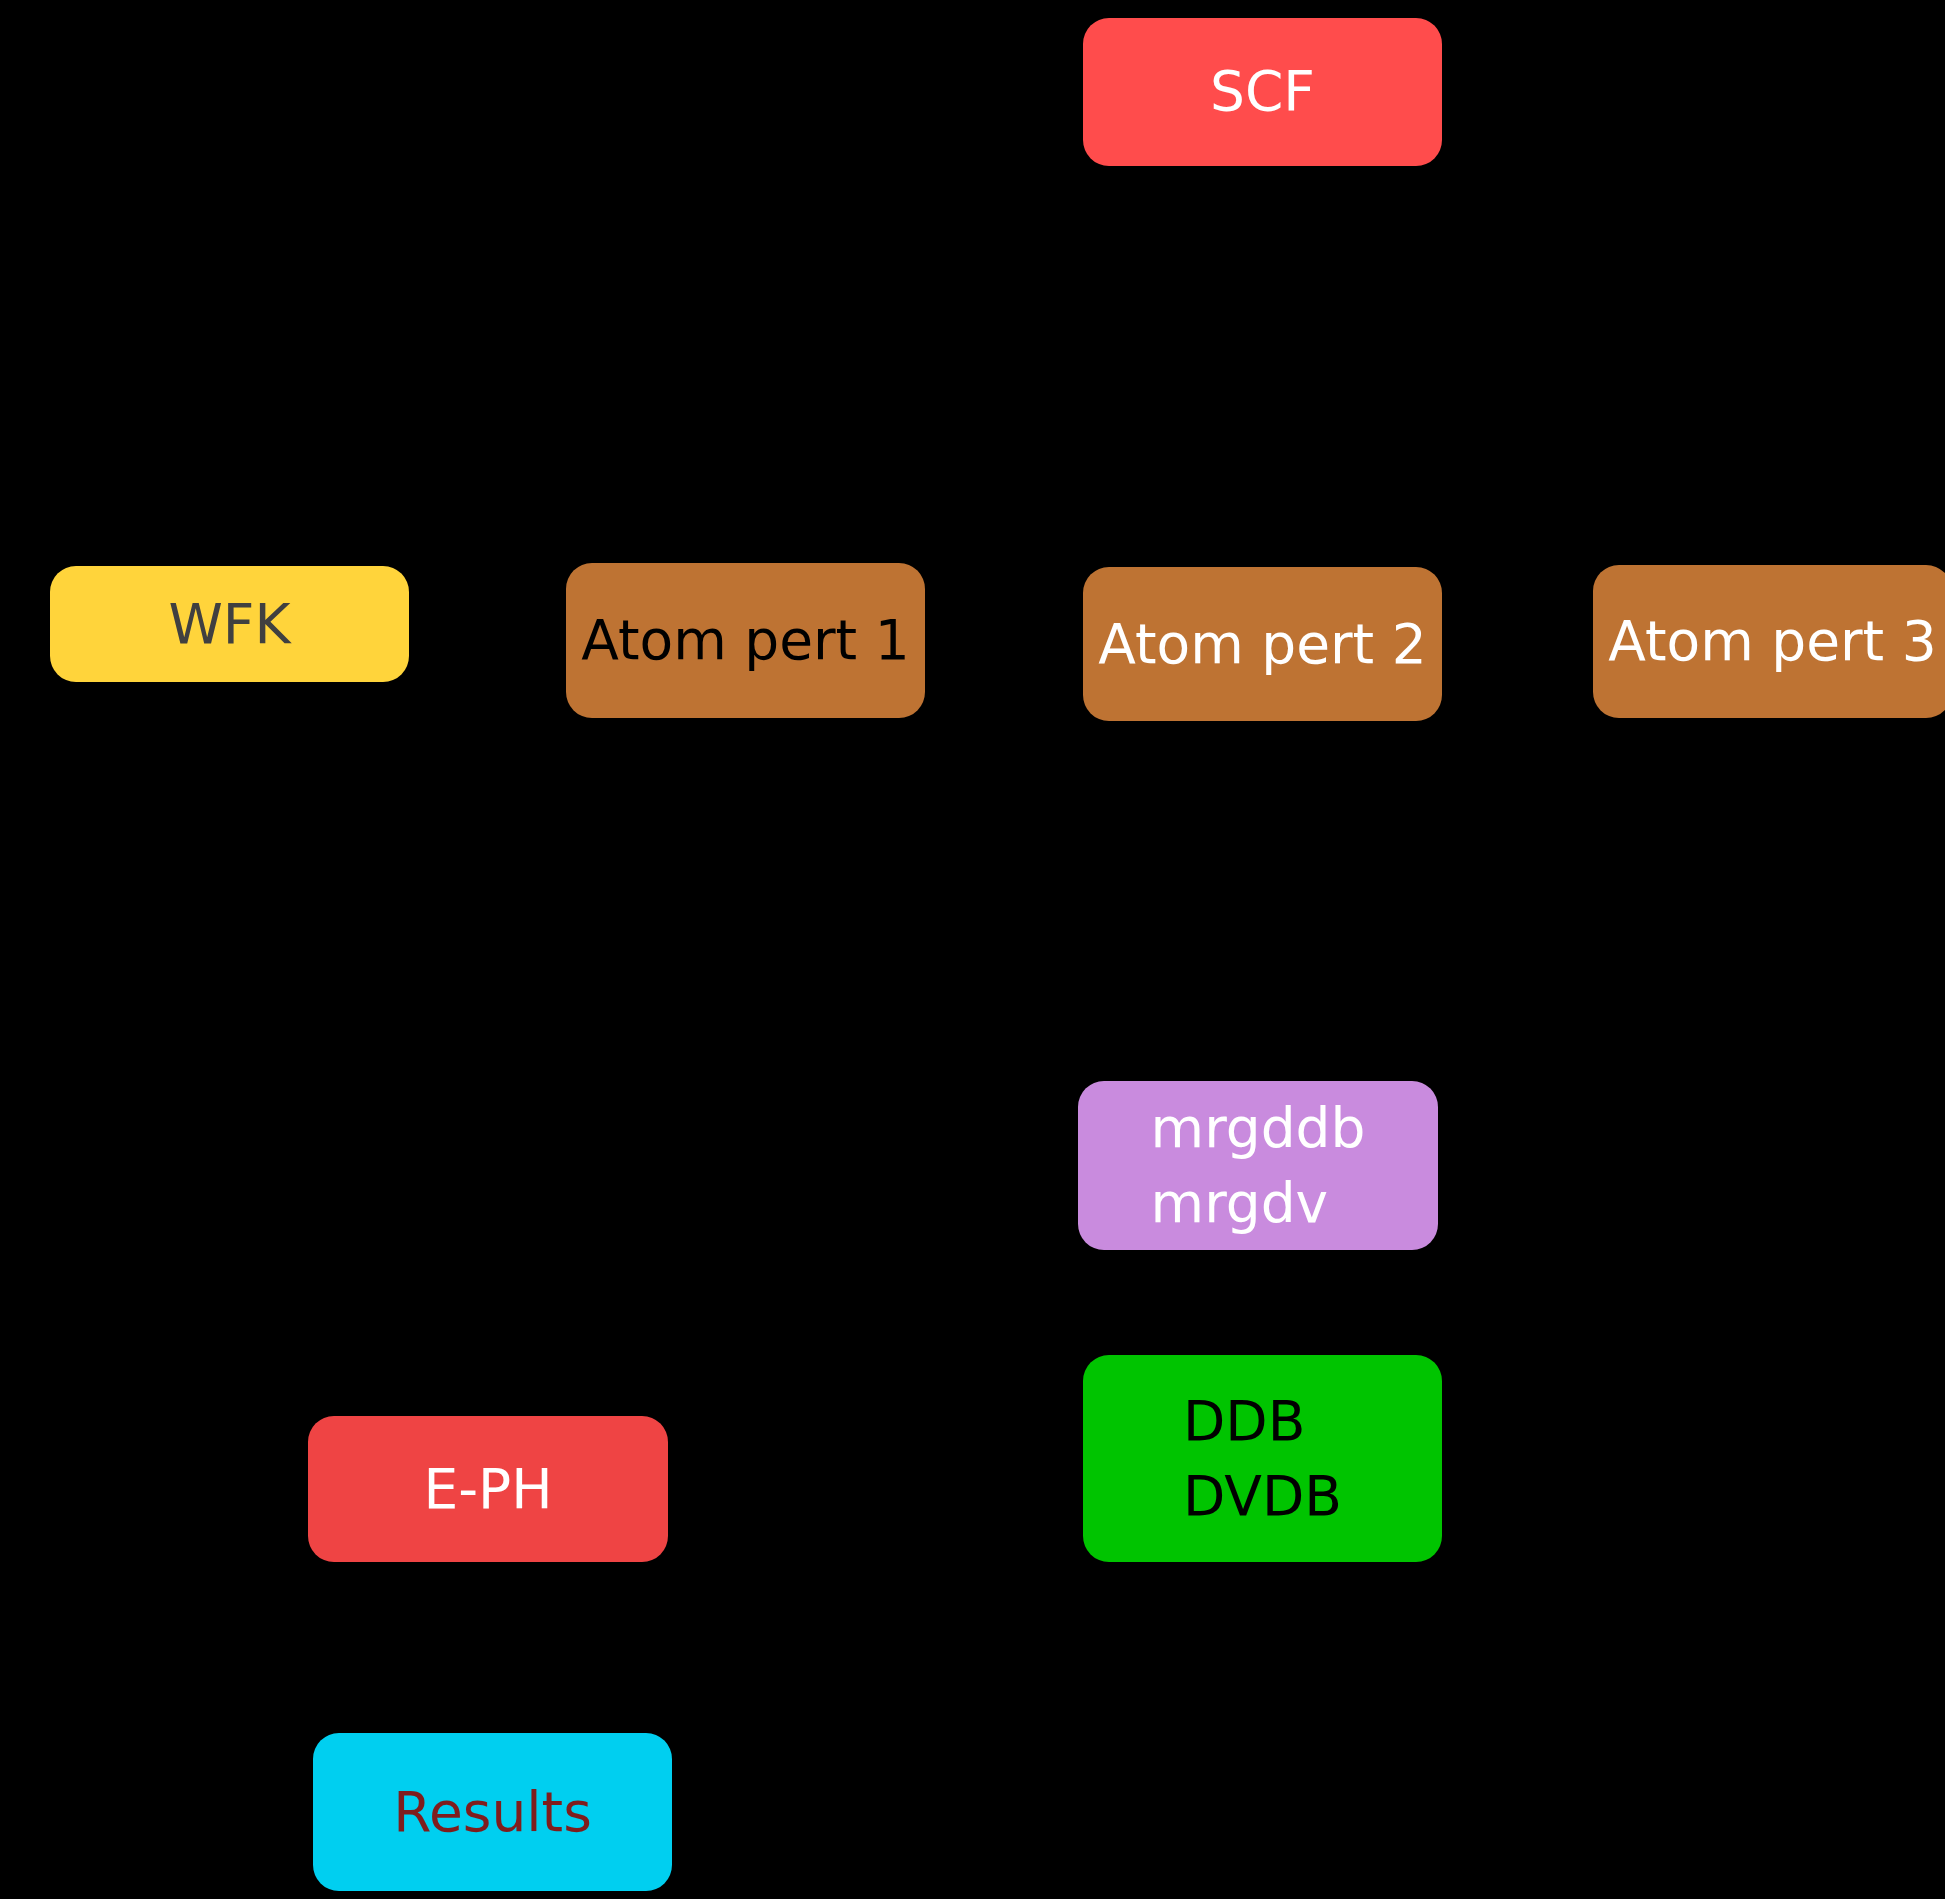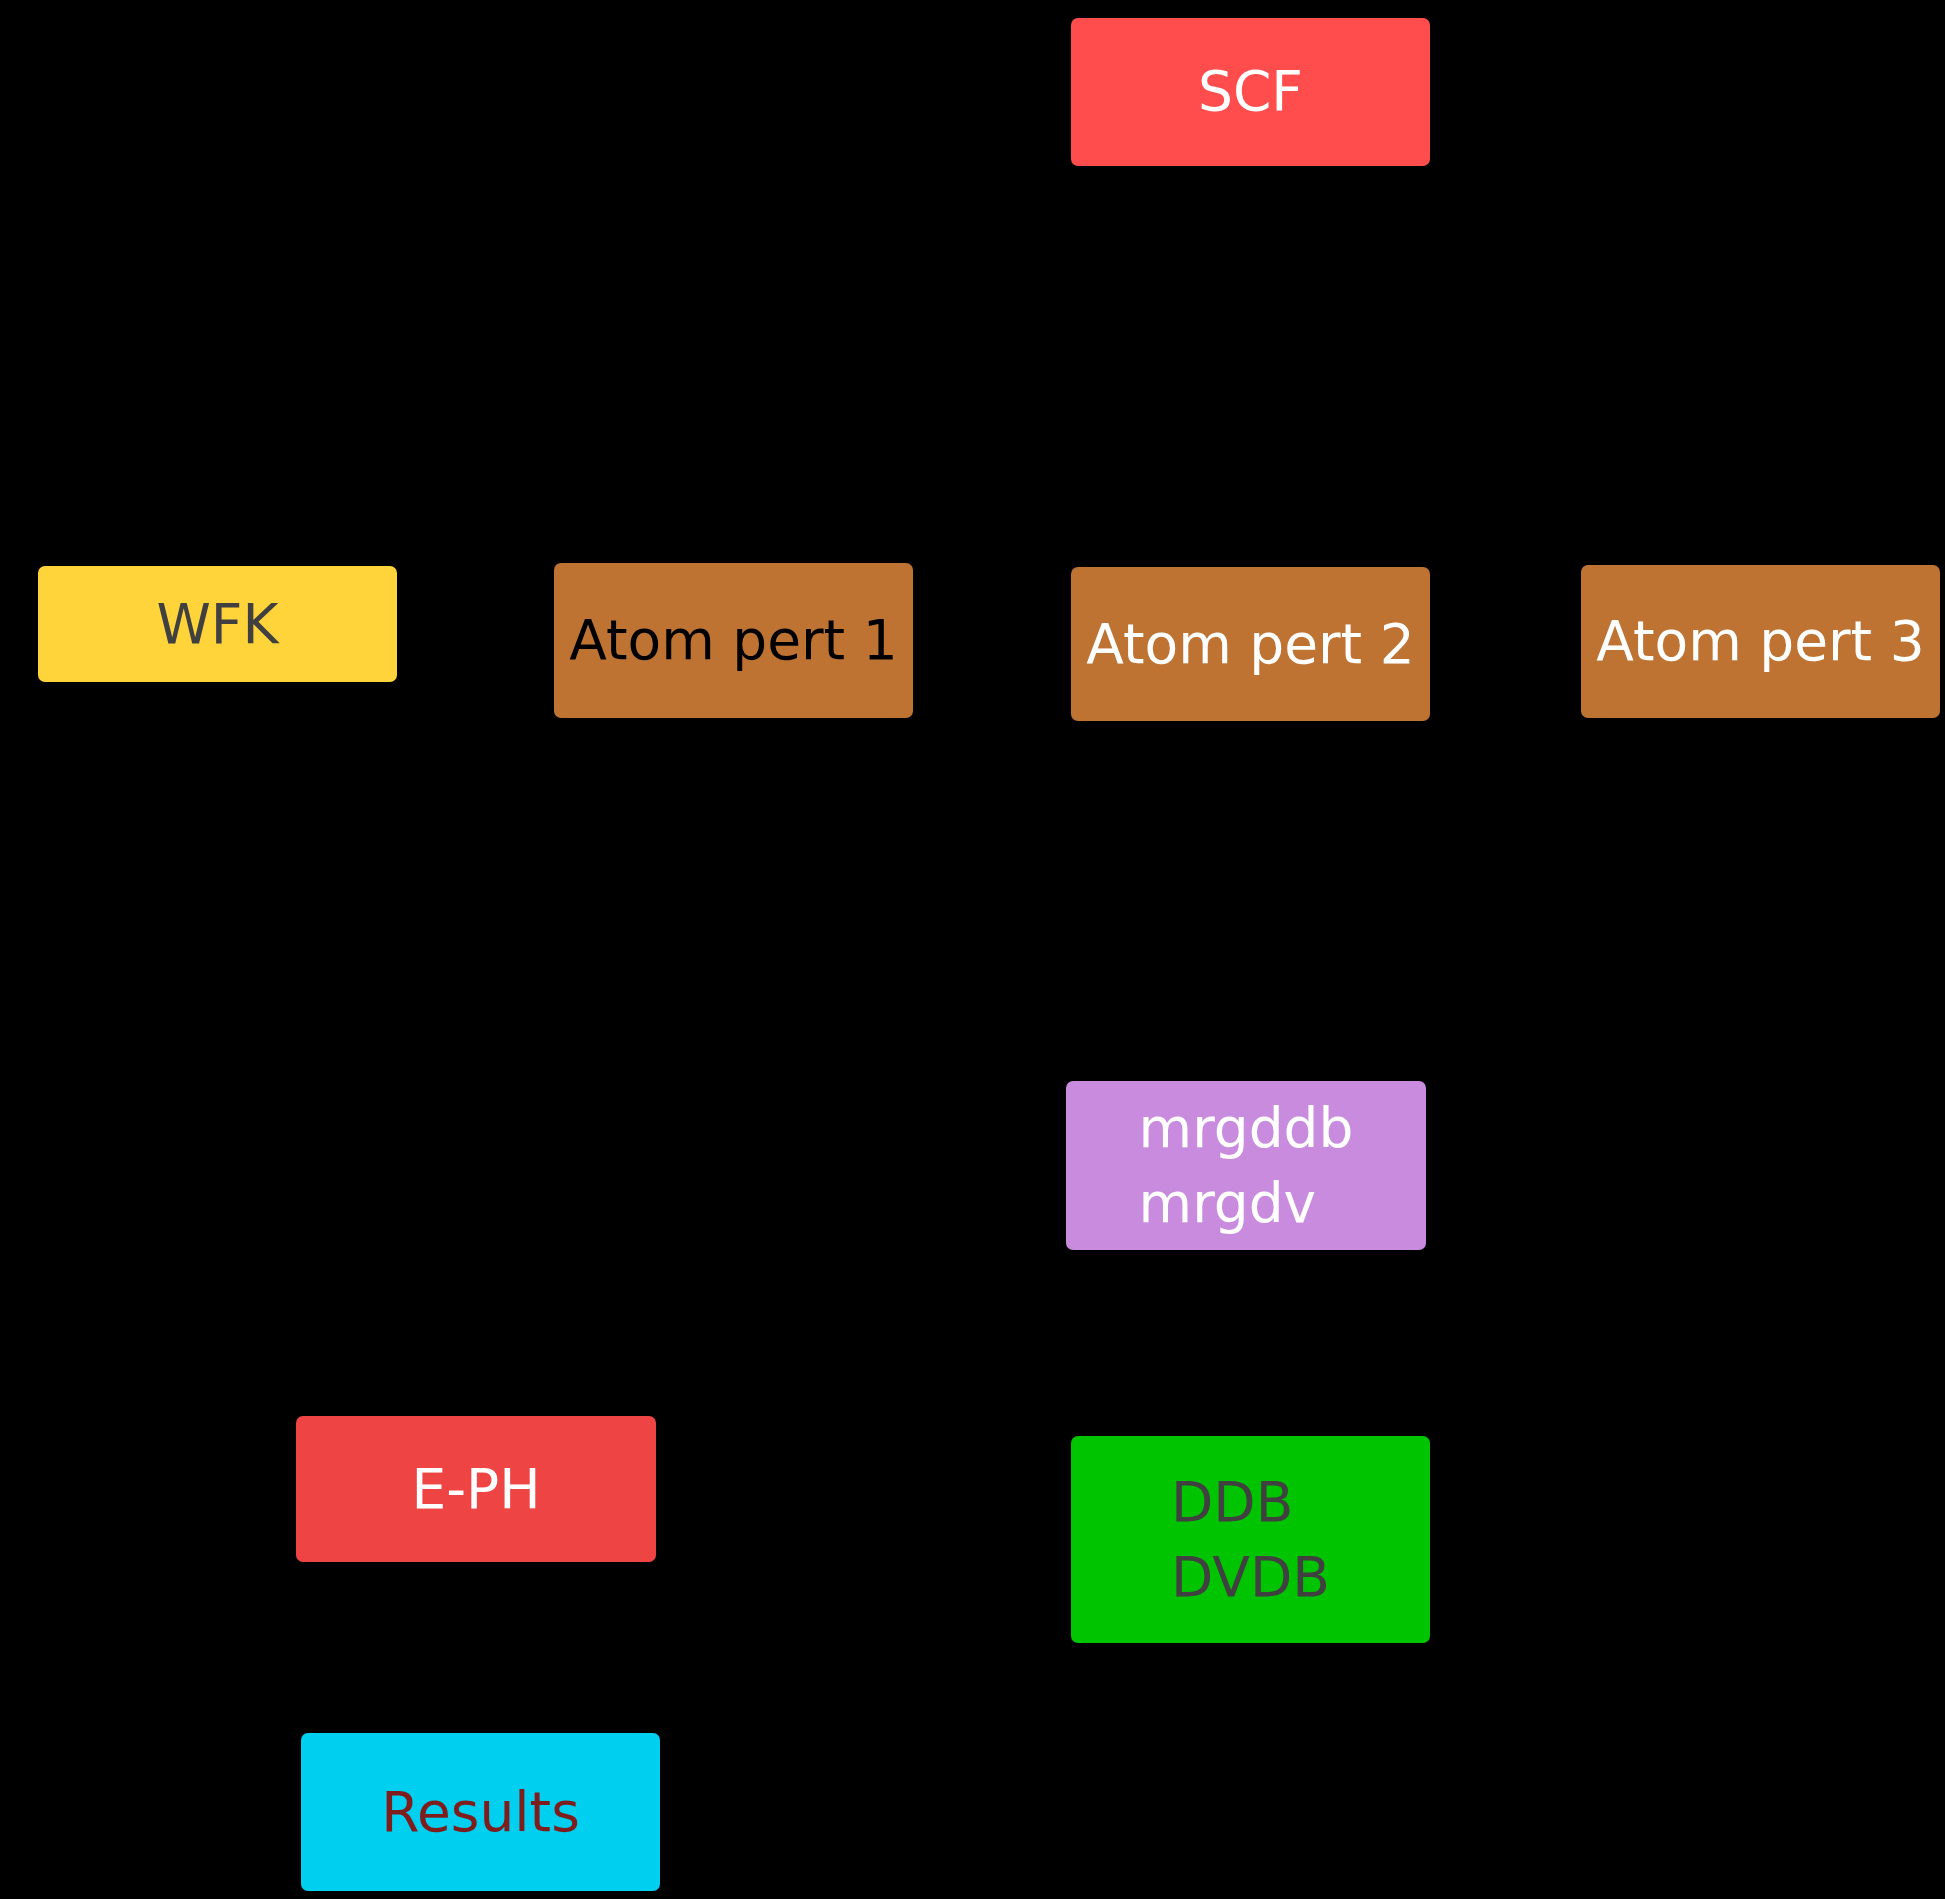--- a/index.html
+++ b/index.html
@@ -16,28 +16,29 @@
   }
   #canvas {
     position: absolute;
     left: 0;
     top: 0;
     width: 1946px;
     height: 1900px;
   }
   .node {
     position: absolute;
-    border-radius: 7px;
+    border-radius: 26px;
     display: flex;
     align-items: center;
     justify-content: center;
     color: #ffffff;
     font-size: 55px;
     line-height: 1.35;
     box-sizing: border-box;
+    margin-left: 12px;
   }
   .node .label {
     text-align: left;
     white-space: nowrap;
   }
   .node.single .label {
     text-align: center;
   }
 </style>
 </head>
@@ -73,21 +74,21 @@
       <div class="label">
         <div>mrgddb</div>
         <div>mrgdv</div>
       </div>
     </div>
     <div class="node single" style="left: 296px; top: 1416px; width: 360px; height: 146px; background: #ef4444; color: rgb(255, 255, 255);">
       <div class="label">
         <div>E-PH</div>
       </div>
     </div>
-    <div class="node" style="left: 1071px; top: 1436px; width: 359px; height: 207px; background: rgb(0, 196, 0); color: #404040;">
+    <div class="node" style="left: 1071px; top: 1355px; width: 359px; height: 207px; background: rgb(0, 196, 0); color: #000000;">
       <div class="label">
         <div>DDB</div>
         <div>DVDB</div>
       </div>
     </div>
     <div class="node single" style="left: 301px; top: 1733px; width: 359px; height: 158px; background: rgb(0, 207, 240); color: #7f1d1d;">
       <div class="label">
         <div>Results</div>
       </div>
     </div>

